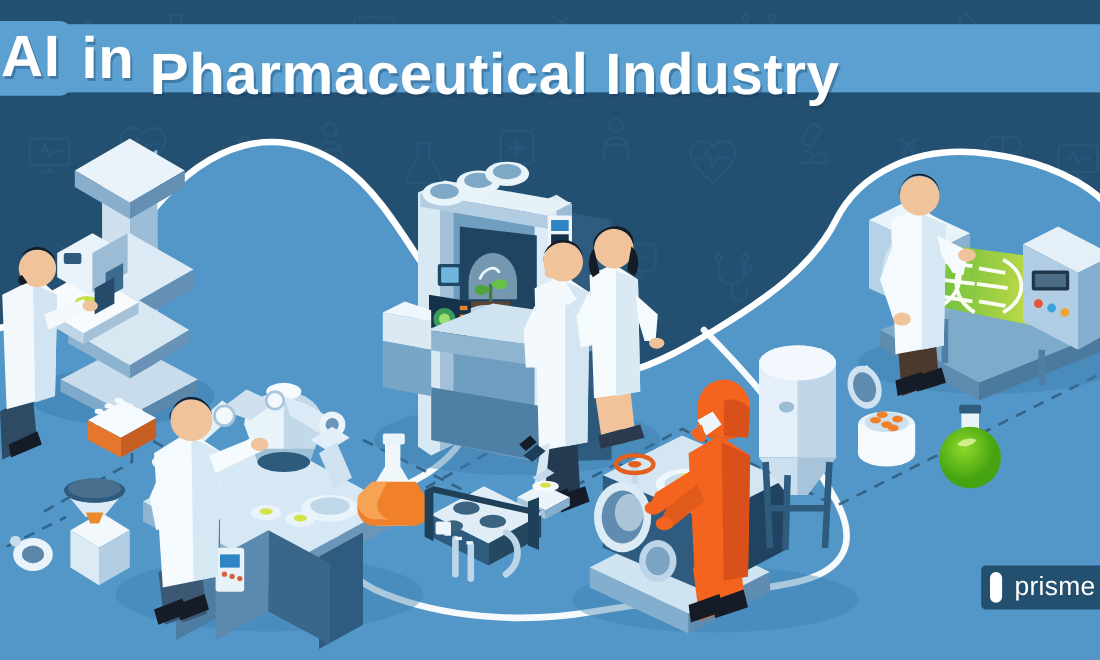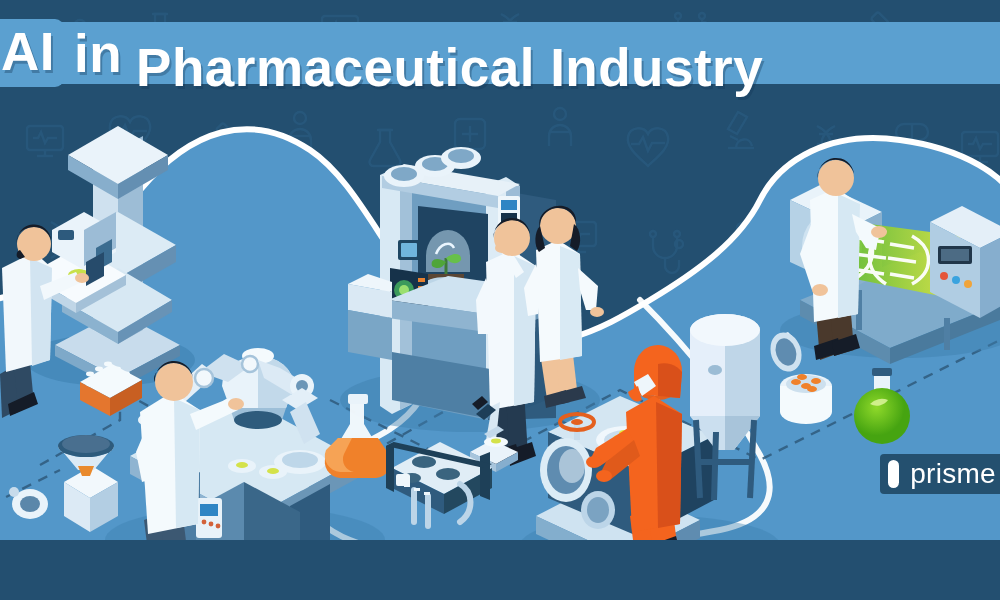--- a/index.html
+++ b/index.html
@@ -1,21 +1,21 @@
 <!DOCTYPE html>
 <html><head>
 <meta charset="utf-8">
 <style>
   html,body{margin:0;padding:0;}
   body{
     width:1000px;height:600px;overflow:hidden;
     font-family:"Liberation Sans", sans-serif;
     background:#234f70;
   }
-  #stage{position:relative;width:1000px;height:540px;overflow:hidden;background:#234f70;}
+  #stage{position:relative;width:1000px;height:600px;overflow:hidden;background:#234f70;}
 
   
   .bg-dark{position:absolute;inset:0;background:#234f70;}
   .bg-pattern{position:absolute;inset:0;opacity:.5;}
 
   
   .blob-layer{position:absolute;inset:0;}
 
   
   .title-band{
@@ -41,21 +41,21 @@
   
   .logo{
     position:absolute;right:-6px;bottom:46px;
     background:#24506f;border-radius:4px;
     height:40px;display:flex;align-items:center;
     padding:0 10px 0 8px;
   }
   .logo-bar{
     width:11px;height:28px;background:#ffffff;border-radius:6px;margin-right:11px;
   }
-  .logo-text{color:#ffffff;font-size:28px;letter-spacing:.3px;}
+  .logo-text{color:#ffffff;font-size:24px;letter-spacing:.3px;}
 
   svg{display:block;}
 </style>
 </head>
 <body>
 
 <div id="stage">
 
   <div class="bg-dark"></div>
 

